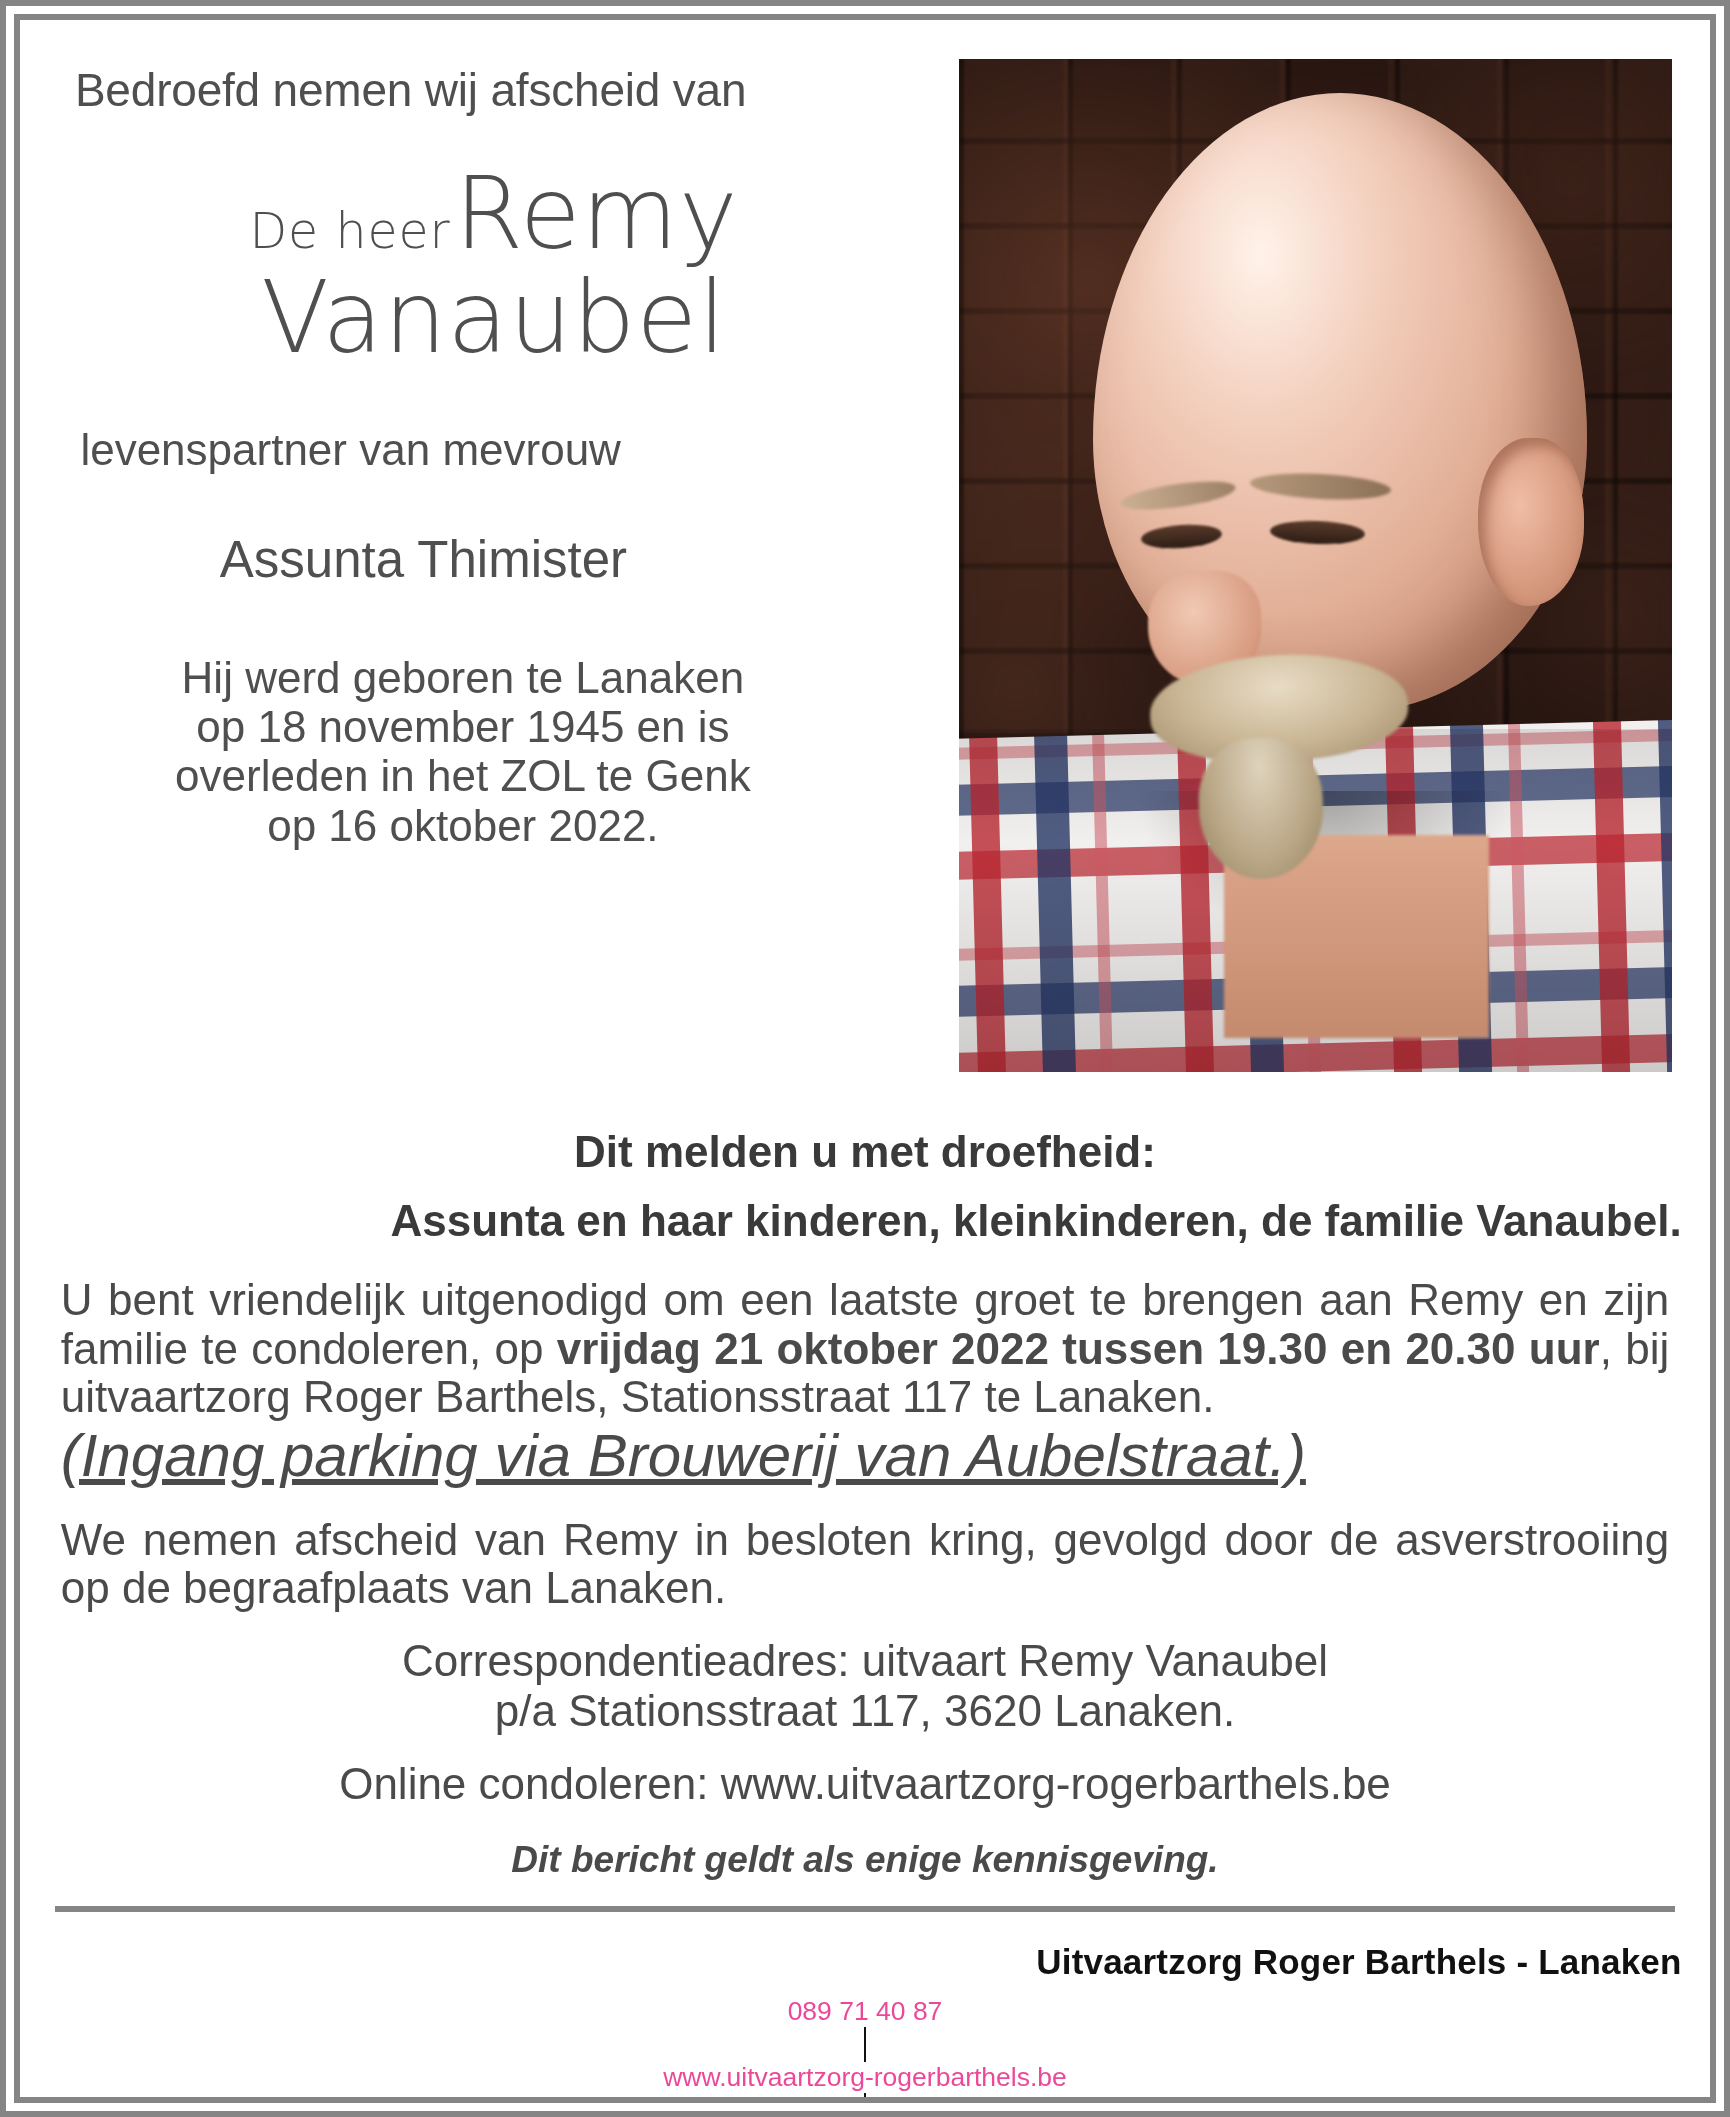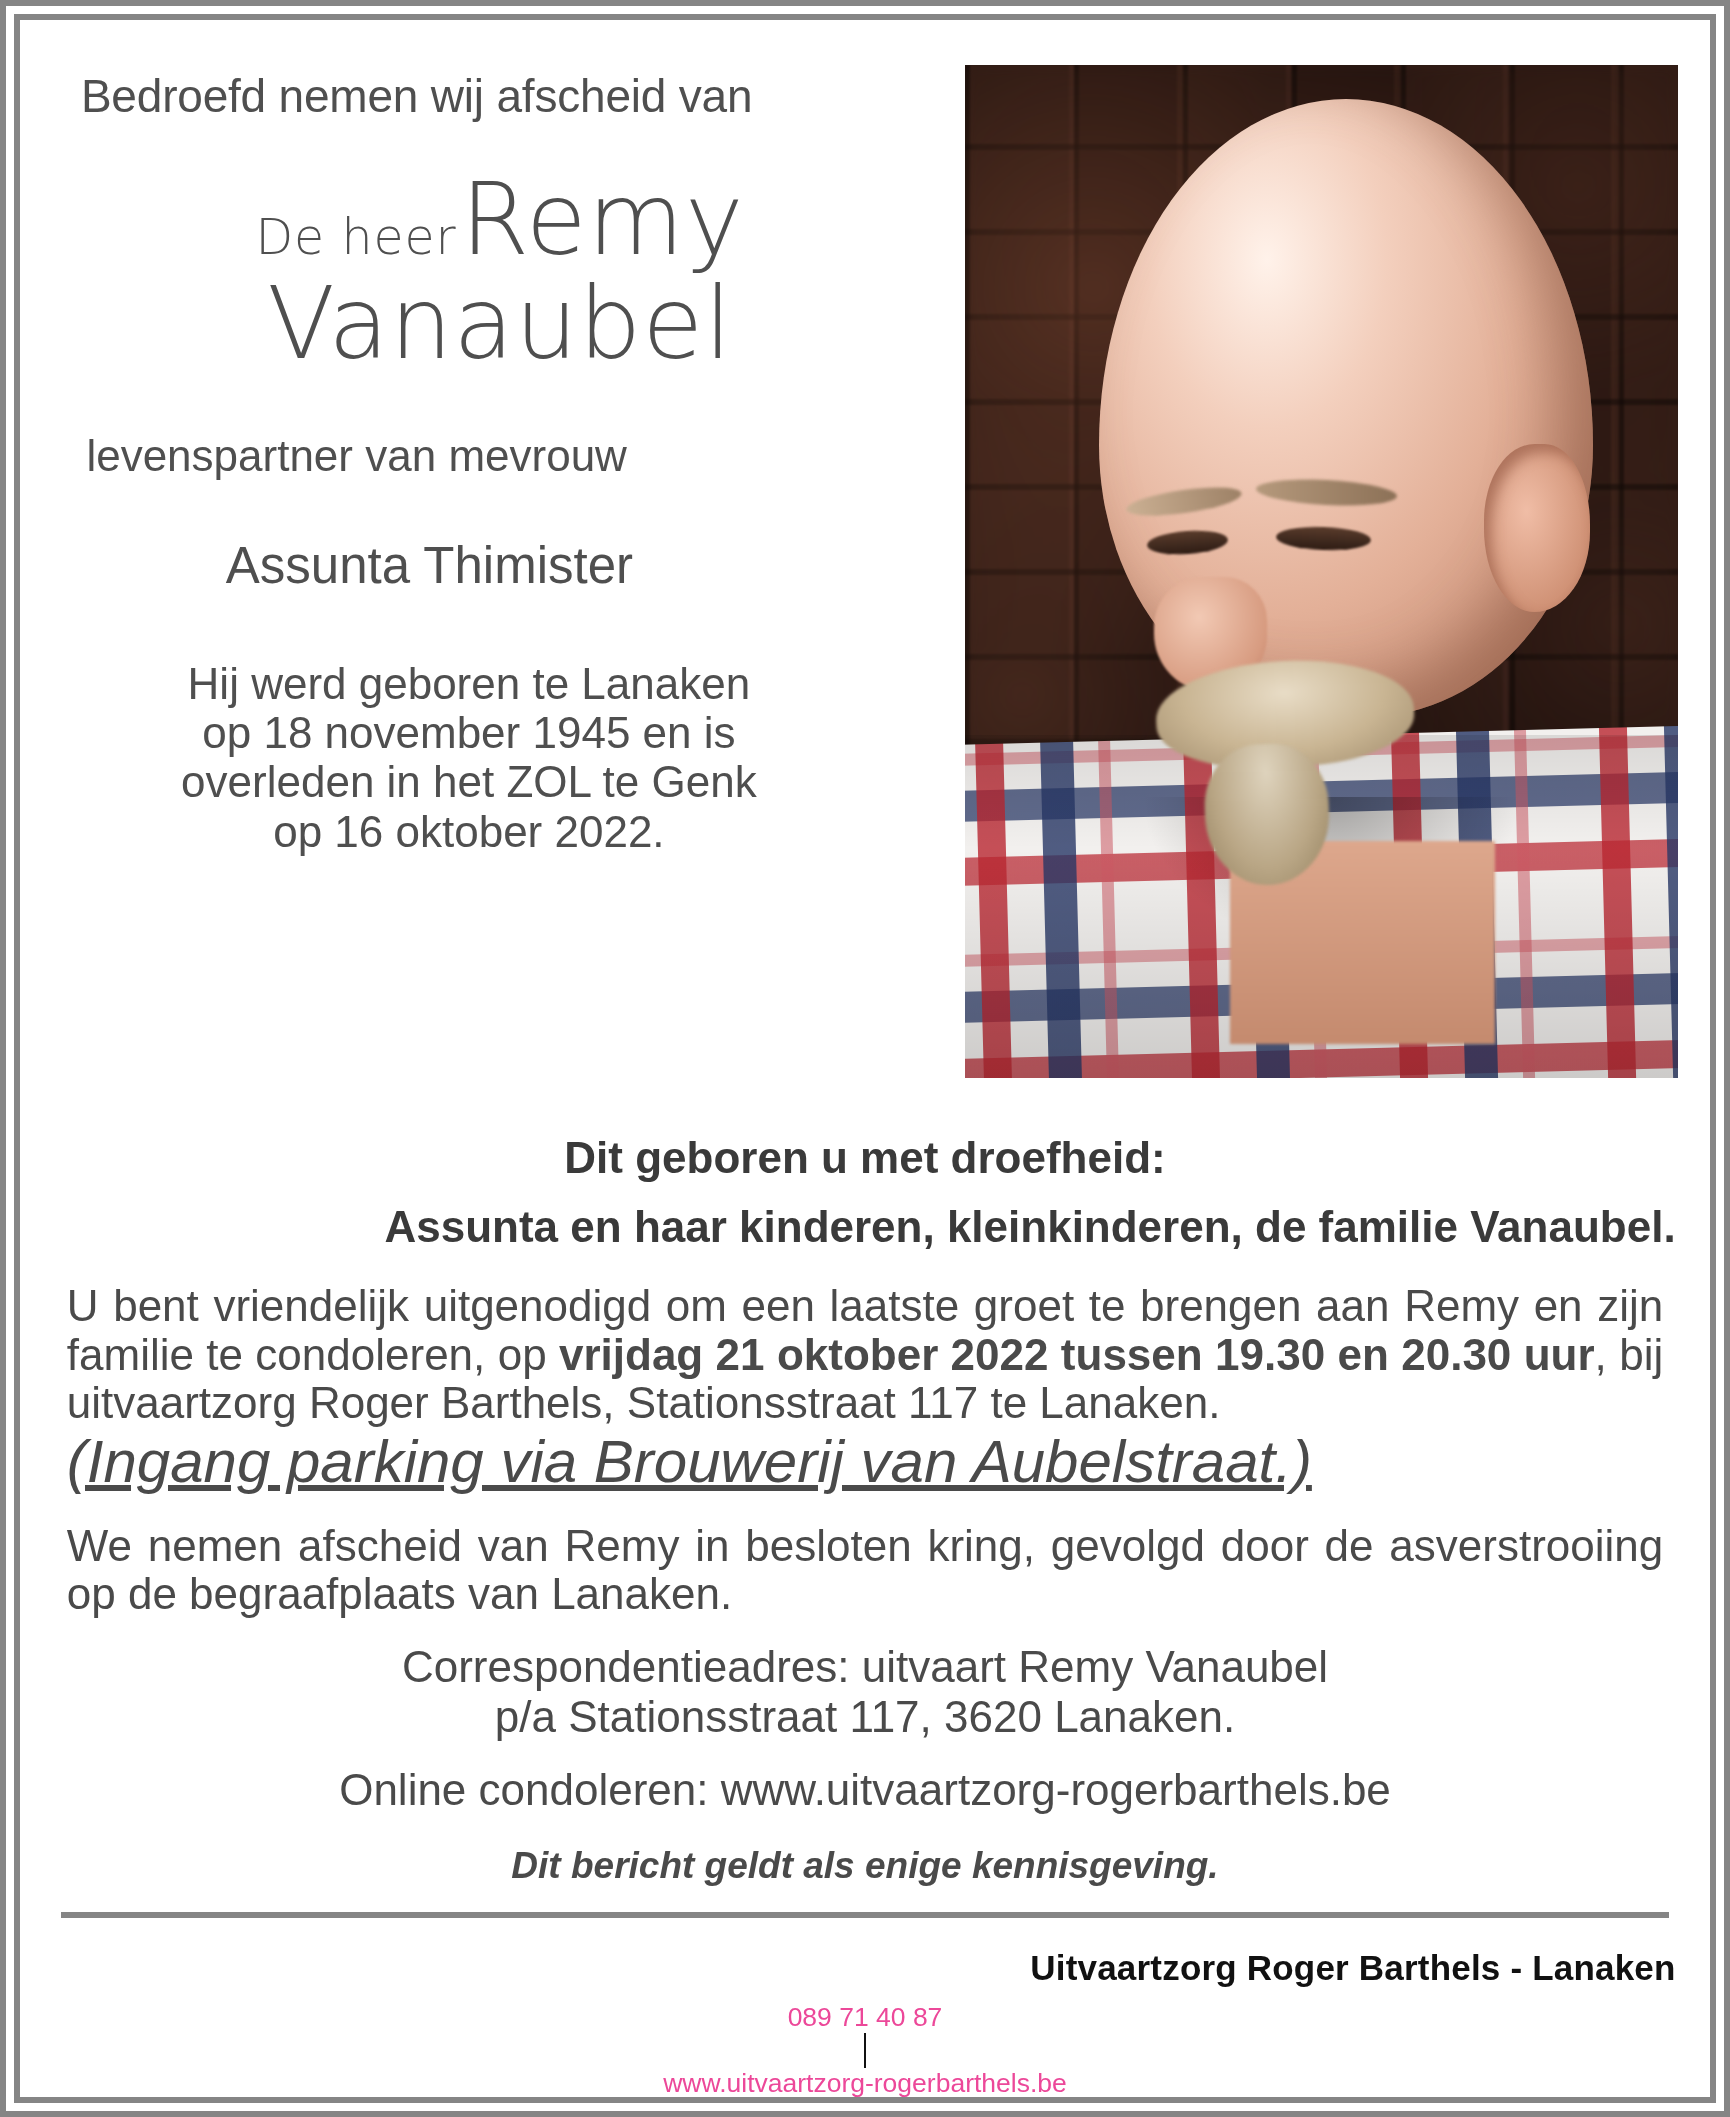--- a/index.html
+++ b/index.html
@@ -21,21 +21,21 @@
     padding: 8px;
     overflow: hidden;
   }
   .card-inner {
     position: relative;
     width: 100%;
     height: 100%;
     box-sizing: border-box;
     border: 6.2px solid #858585;
     background: #ffffff;
-    padding: 15px;
+    padding: 9px;
     overflow: hidden;
   }
   .content {
     position: relative;
     width: 100%;
     height: 100%;
     box-sizing: border-box;
     padding: 12.4px 19.4px 0 19.4px;
   }
 
@@ -418,21 +418,21 @@
 
         <div class="birthdeath">
           <div>Hij werd geboren te Lanaken</div>
           <div>op 18 november 1945 en is</div>
           <div>overleden in het ZOL te Genk</div>
           <div>op 16 oktober 2022.</div>
         </div>
       </div>
 
       <div class="fullblock">
-        <div class="announce-head">Dit geboren u met droefheid:</div>
+        <div class="announce-head">Dit melden u met droefheid:</div>
         <div class="announce-family">Assunta en haar kinderen, kleinkinderen, de familie Vanaubel.</div>
 
         <p class="para"><span>U bent vriendelijk uitgenodigd om een laatste groet te brengen aan Remy en zijn familie te condoleren, op </span><b>vrijdag 21 oktober 2022 tussen 19.30 en 20.30 uur</b><span>, bij uitvaartzorg Roger Barthels, Stationsstraat 117 te Lanaken.</span></p>
 
         <div class="para-ingang">(Ingang parking via Brouwerij van Aubelstraat.)</div>
 
         <p class="para2">We nemen afscheid van Remy in besloten kring, gevolgd door de asverstrooiing op de begraafplaats van Lanaken.</p>
 
         <div class="centered">Correspondentieadres: uitvaart Remy Vanaubel</div>
         <div class="centered tight">p/a Stationsstraat 117, 3620 Lanaken.</div>

